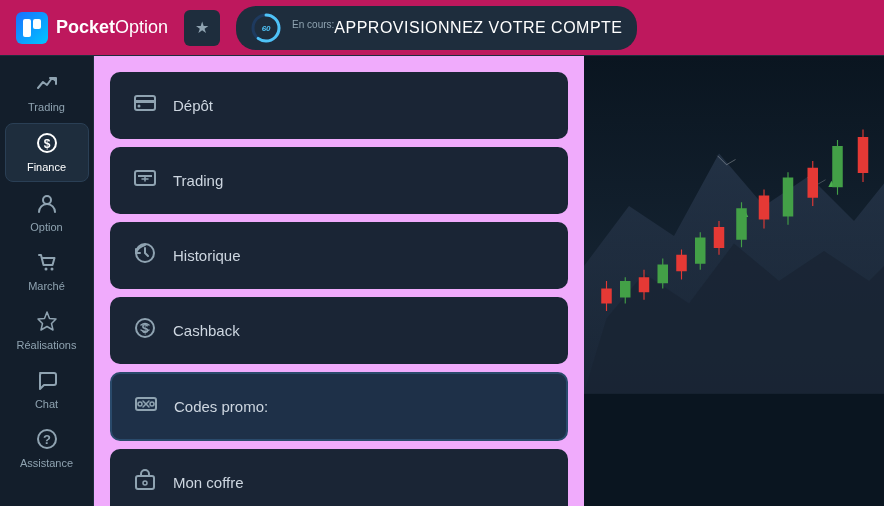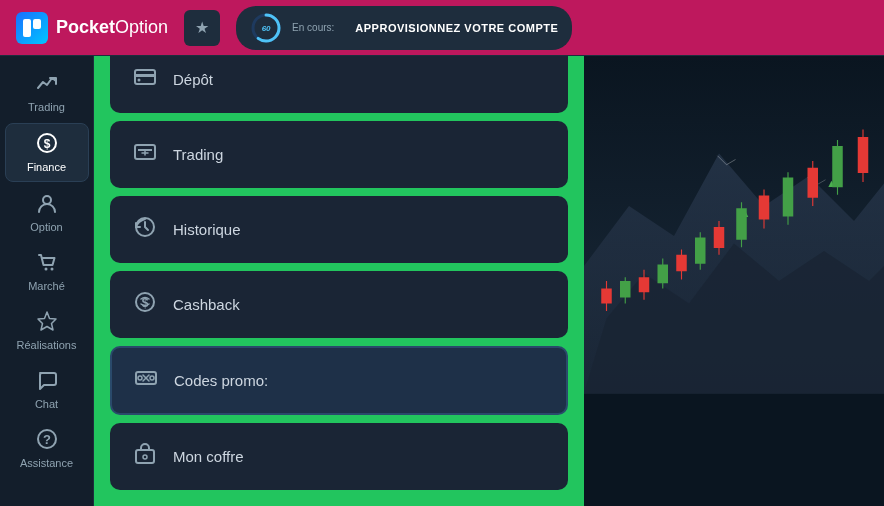--- a/index.html
+++ b/index.html
@@ -89,25 +89,24 @@
     }
     .progress-label {
       display: flex;
       flex-direction: row;
     }
     .progress-label-top {
       font-size: 10px;
       color: #8fa3b1;
     }
     .progress-label-bottom {
-      font-size: 11px;
+      font-size: 16px;
       color: #ffffff;
-      font-weight: 700;
+      font-weight: 400;
       letter-spacing: 0.5px;
-      margin-left: 21px;
     }
 
     
     .main {
       display: flex;
       flex: 1;
       overflow: hidden;
     }
 
     
@@ -151,28 +150,27 @@
     
     .content {
       flex: 1;
       display: flex;
       overflow: hidden;
     }
 
     
     .finance-panel {
       width: 490px;
-      background: #22c55e;
+      background: #f0abfc;
       padding: 16px;
       display: flex;
       flex-direction: column;
       gap: 8px;
       overflow-y: auto;
       flex-shrink: 0;
-      justify-content: flex-end;
     }
     .menu-item {
       background: #1a2535;
       border-radius: 10px;
       padding: 18px 20px;
       display: flex;
       align-items: center;
       gap: 14px;
       cursor: pointer;
       color: #cdd6e0;

